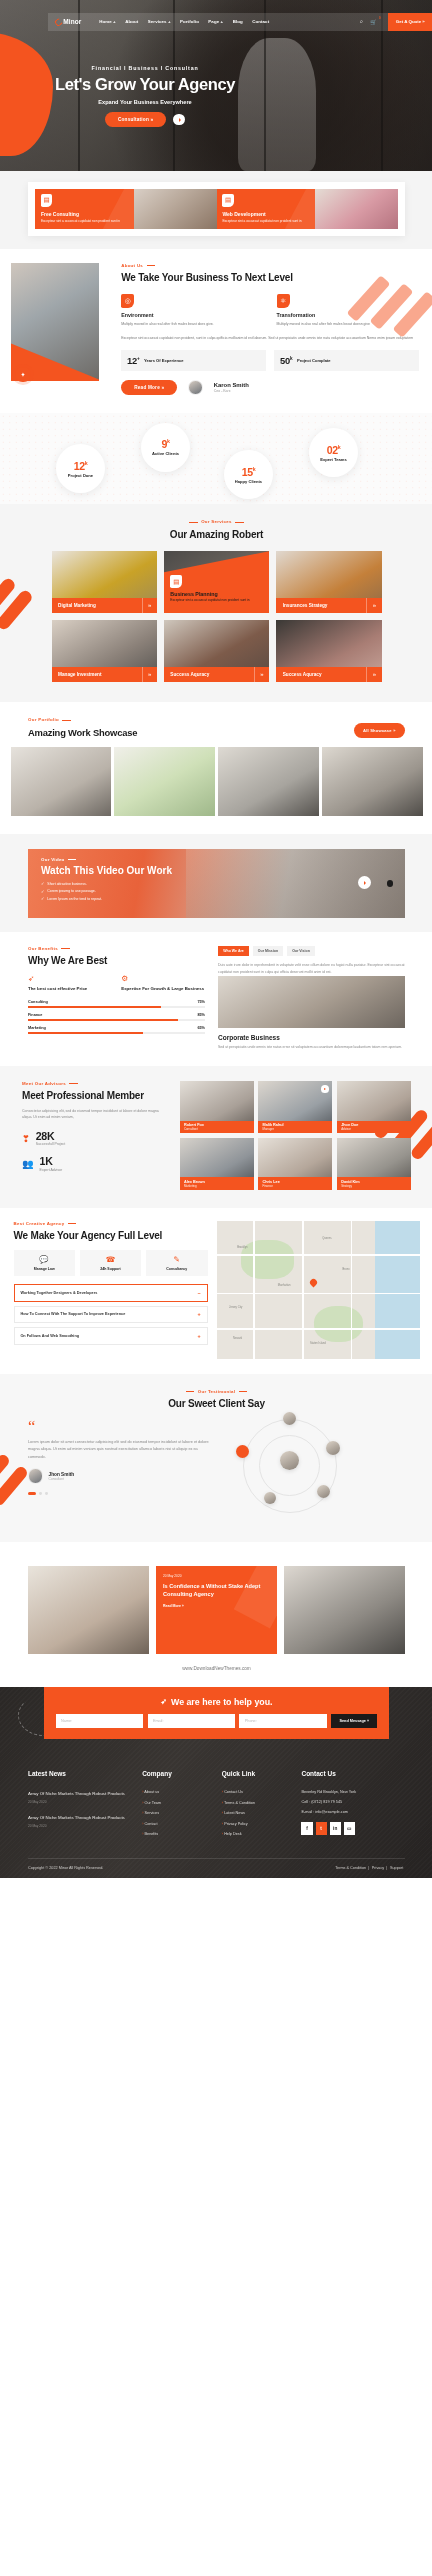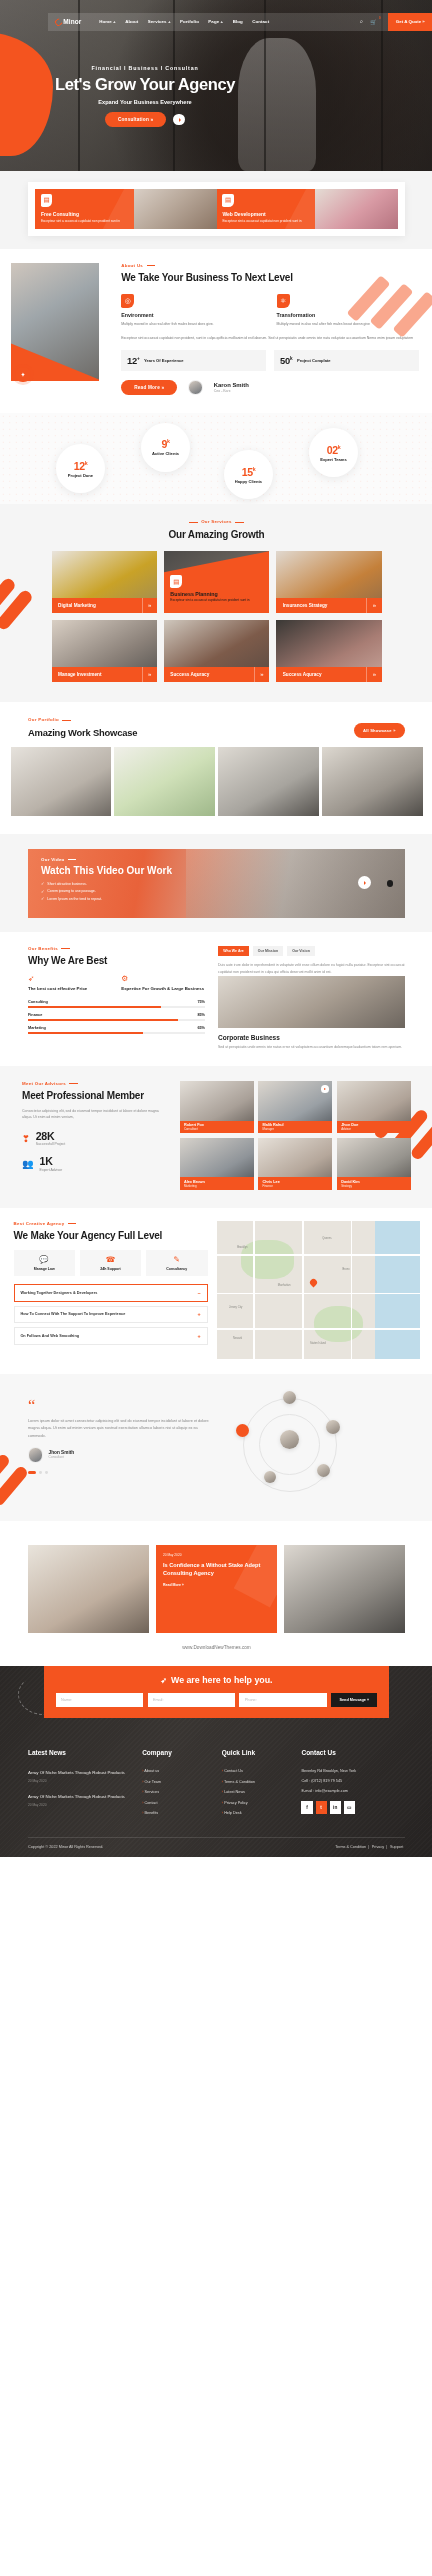--- a/index.html
+++ b/index.html
@@ -622,21 +622,21 @@
   <div class="svc-deco">
     <i style="left:2.4px;top:0"></i>
         <i style="left:20px;top:11.8px"></i>
   </div>
   <div class="center-head">
     <div class="eyebrow">
       <span class="dash"></span>
       <span>Our Services</span>
       <span class="dash"></span>
     </div>
-    <h2 class="h2">Our Amazing Growth</h2>
+    <h2 class="h2">Our Amazing Robert</h2>
   </div>
 
   <div class="svc-grid">
     <div class="svc-card">
       <div class="img i1"></div>
       <div class="svc-bar">
         <div class="lbl">Digital Marketing</div>
         <div class="arr">»</div>
       </div>
     </div>
@@ -934,20 +934,28 @@
       <div class="map-lbl" style="left:46%;top:88%">Staten Island</div>
     </div>
   </div>
 </section>
 
 <section class="testi">
   <div class="testi-deco">
     <i style="left:1.2px;top:0"></i>
         <i style="left:19px;top:11.8px"></i>
   </div>
+  <div class="center-head">
+    <div class="eyebrow">
+      <span class="dash"></span>
+      <span>Our Testimonial</span>
+      <span class="dash"></span>
+    </div>
+    <h2 class="h2">Our Sweet Client Say</h2>
+  </div>
   <div class="testi-row">
     <div class="testi-left">
       <div class="quote">“</div>
       <p class="testi-p">Lorem ipsum dolor sit amet consectetur adipisicing elit sed do eiusmod tempor incididunt ut labore et dolore magna aliqua. Ut enim ad minim veniam quis nostrud exercitation ullamco laboris nisi ut aliquip ex ea commodo.</p>
       <div class="testi-who">
         <div class="avatar"></div>
         <div>
           <div class="n">Jhon Smith</div>
           <div class="r">Consultant</div>
         </div>

